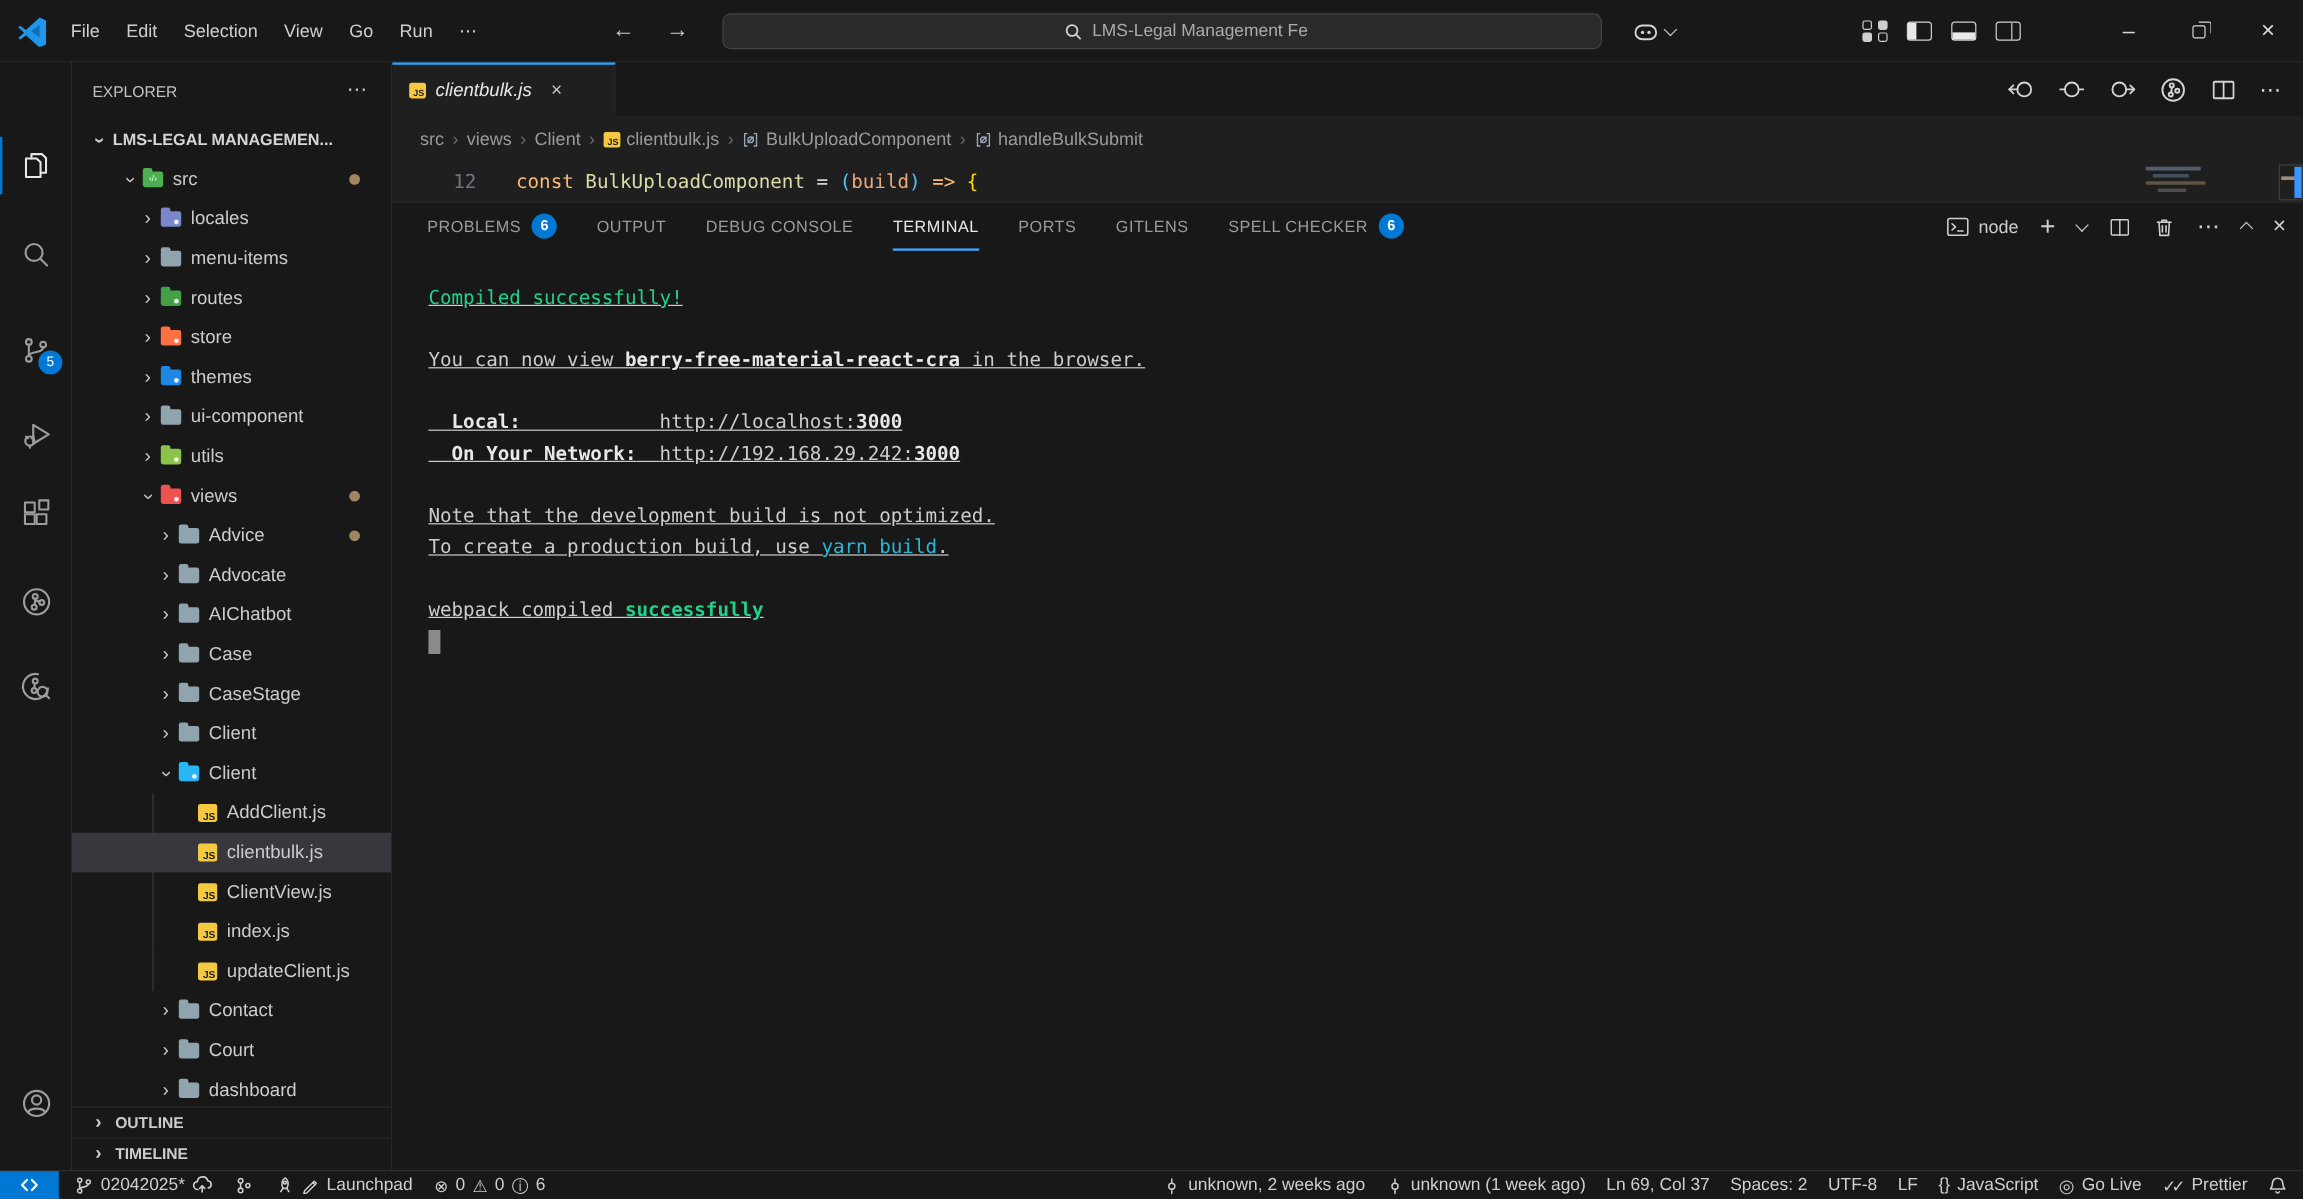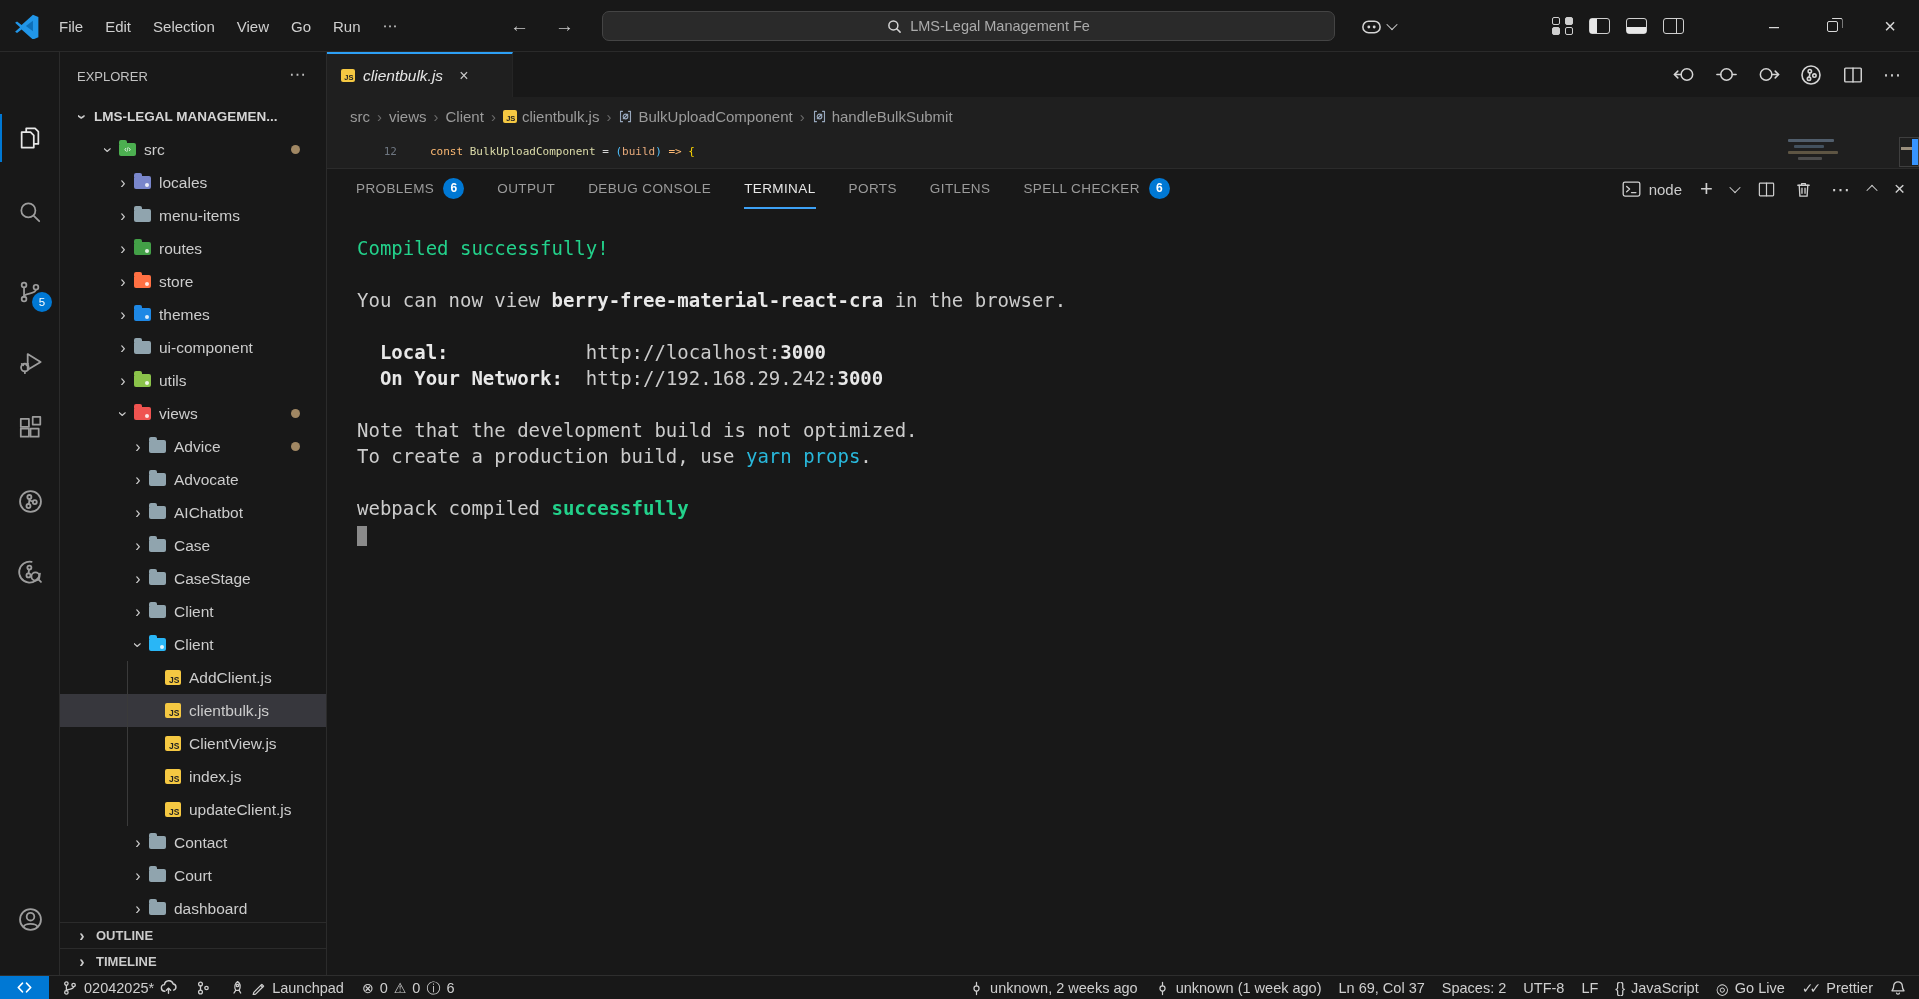--- a/index.html
+++ b/index.html
@@ -69,42 +69,42 @@
     display:flex;align-items:center;padding-left:14px;gap:8px;}
   .tab-label{font-size:15.5px;font-style:italic;color:#e6e6e6;}
   .tab-close{margin-left:8px;font-size:16px;color:#c8c8c8;}
   .ed-actions{position:absolute;right:18px;top:0;height:45px;display:flex;align-items:center;gap:19px;}
   .crumbs{position:absolute;left:327px;top:97px;width:1592px;height:38px;background:#1f1f1f;display:flex;align-items:center;padding-left:23px;gap:7px;font-size:15px;color:#9b9b9b;}
   .crumb-sep{color:#6b6b6b;font-size:15px;}
   .crumb{display:flex;align-items:center;gap:5px;}
   .jsico.sm{width:14px;height:13px;margin:0;flex:0 0 14px;}
   .jsico.sm i{font-size:7.5px;}
   .codeline{position:absolute;left:327px;top:135px;width:1592px;height:33px;background:#1f1f1f;display:flex;align-items:center;
-    font-family:"DejaVu Sans Mono",monospace;font-size:11px;white-space:pre;}
+    font-family:"DejaVu Sans Mono",monospace;font-size:16px;white-space:pre;}
   .gutter{width:70px;text-align:right;color:#6e7681;flex:0 0 70px;}
   .codetok{margin-left:33px;display:flex;white-space:pre;}
   .tk-kw{color:#fdba74;}.tk-fn{color:#dcdcaa;}.tk-op{color:#d4d4d4;}.tk-pa{color:#4fc1ff;}.tk-pr{color:#e8ab7c;}.tk-br{color:#ffd700;}
   .minimap{position:absolute;left:1788px;top:139px;}
   .mm{height:3px;margin-bottom:3px;border-radius:1px;opacity:.85;}
   .ruler{position:absolute;left:1899px;top:137px;width:20px;height:30px;border:1px solid #3f3f3f;}
   .ruler-line{position:absolute;left:1px;top:9px;width:13px;height:3px;background:#9a8f7d;}
   .ruler-blue{position:absolute;right:0;top:1px;width:6px;height:26px;background:#3794ff;}
   
   .panel{position:absolute;left:327px;top:168px;width:1592px;height:807px;background:#181818;border-top:1px solid #2b2b2b;}
   .ptabs{position:absolute;left:29px;top:0;height:40px;display:flex;align-items:center;gap:33px;}
   .ptab{height:40px;display:flex;align-items:center;gap:9px;font-size:13.5px;letter-spacing:.4px;color:#9b9b9b;border-bottom:2px solid transparent;}
   .ptab.active{color:#e8e8e8;border-bottom-color:#3da1f5;}
   .pbadge{min-width:21px;height:21px;border-radius:11px;background:#0078d4;color:#fff;font-size:12px;font-weight:700;display:flex;align-items:center;justify-content:center;letter-spacing:0;}
   .pactions{position:absolute;right:14px;top:0;height:40px;display:flex;align-items:center;gap:18px;color:#cfcfcf;text-align:center;}
   .pact-txt{font-size:19px;color:#cfcfcf;}
   .shell-chip{display:flex;align-items:center;gap:7px;font-size:15px;color:#cccccc;}
   .cv{width:8px;height:8px;border-right:1.6px solid #cfcfcf;border-bottom:1.6px solid #cfcfcf;display:inline-block;}
   .cv.down{transform:rotate(45deg) translate(-1px,-1px);}
   .cv.up{transform:rotate(-135deg) translate(-1px,-1px);}
-  .term{position:absolute;left:0;top:40px;right:0;bottom:0;padding:26px 0 0 30px;font-family:"DejaVu Sans Mono",monospace;font-size:19px;line-height:26px;color:#cccccc;}
+  .term{position:absolute;left:0;top:40px;right:0;bottom:0;padding:26px 0 0 30px;font-family:"DejaVu Sans Mono",monospace;font-size:16px;line-height:26px;color:#cccccc;text-decoration:underline;}
   .tl{white-space:pre;min-height:26px;}
   .tg{color:#23d18b;}.tgb{color:#23d18b;font-weight:700;}.tb{color:#e8e8e8;font-weight:700;}.tc{color:#29b8db;}
   .cursor{display:inline-block;width:10px;height:20px;background:#8a8a8a;vertical-align:middle;}
   
   .statusbar{position:absolute;left:0;top:975px;width:1919px;height:24px;background:#181818;border-top:1px solid #2e2e2e;
     display:flex;align-items:center;font-size:14.5px;color:#cfcfcf;}
   .remote{width:49px;height:24px;background:#0078d4;display:flex;align-items:center;justify-content:center;flex:0 0 49px;}
   .sgroup{display:flex;align-items:center;height:24px;}
   .sitem{display:flex;align-items:center;gap:6px;padding:0 7px;height:24px;}
   .sgroup.left{margin-left:6px;gap:4px;}
@@ -540,21 +540,21 @@
   </div>
   <div class="term">
     <div class="tl tg">Compiled successfully!</div>
     <div class="tl"></div>
     <div class="tl"><span>You can now view </span><span class="tb">berry-free-material-react-cra</span><span> in the browser.</span></div>
     <div class="tl"></div>
     <div class="tl"><span>  </span><span class="tb">Local:</span><span>            </span><span>http://localhost:</span><span class="tb">3000</span></div>
     <div class="tl"><span>  </span><span class="tb">On Your Network:</span><span>  </span><span>http://192.168.29.242:</span><span class="tb">3000</span></div>
     <div class="tl"></div>
     <div class="tl">Note that the development build is not optimized.</div>
-    <div class="tl"><span>To create a production build, use </span><span class="tc">yarn props</span><span>.</span></div>
+    <div class="tl"><span>To create a production build, use </span><span class="tc">yarn build</span><span>.</span></div>
     <div class="tl"></div>
     <div class="tl"><span>webpack compiled </span><span class="tgb">successfully</span></div>
     <div class="tl"><span class="cursor"></span></div>
   </div>
 </div>
 
 <div class="statusbar">
   <div class="remote">
     <svg width="17" height="17" viewBox="0 0 16 16" fill="none" stroke="#ffffff" stroke-width="1.7" stroke-linecap="round" stroke-linejoin="round">
       <path d="M6 4 2.2 8 6 12"></path>

